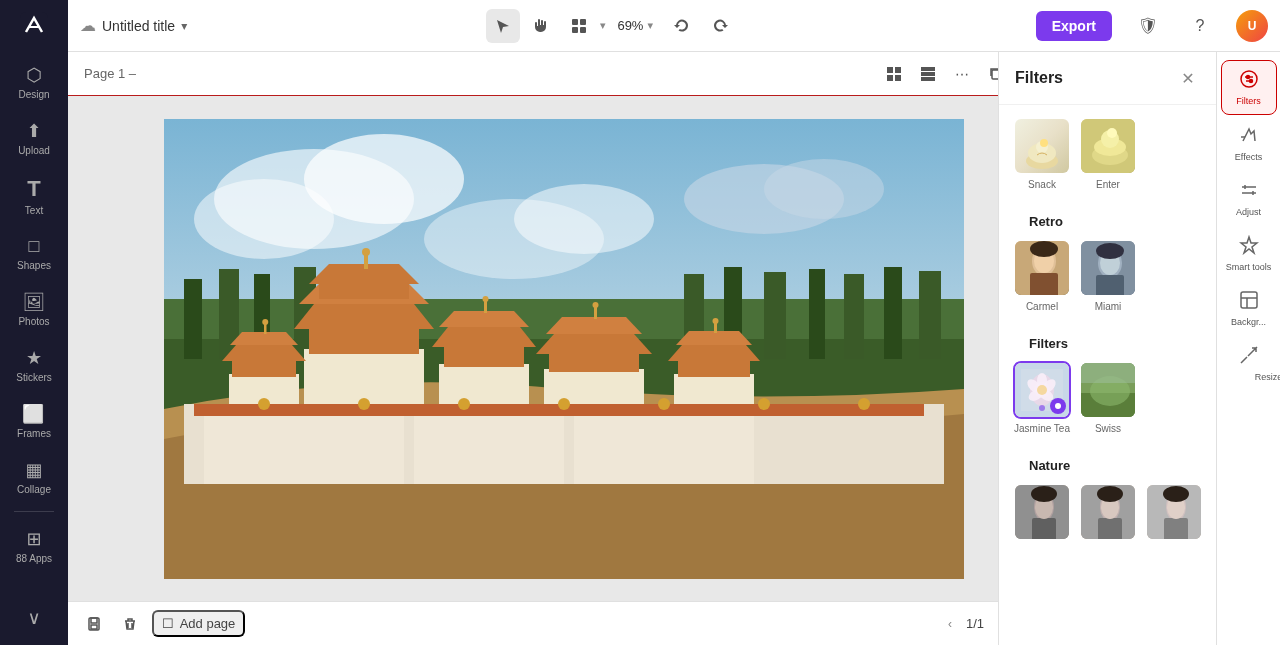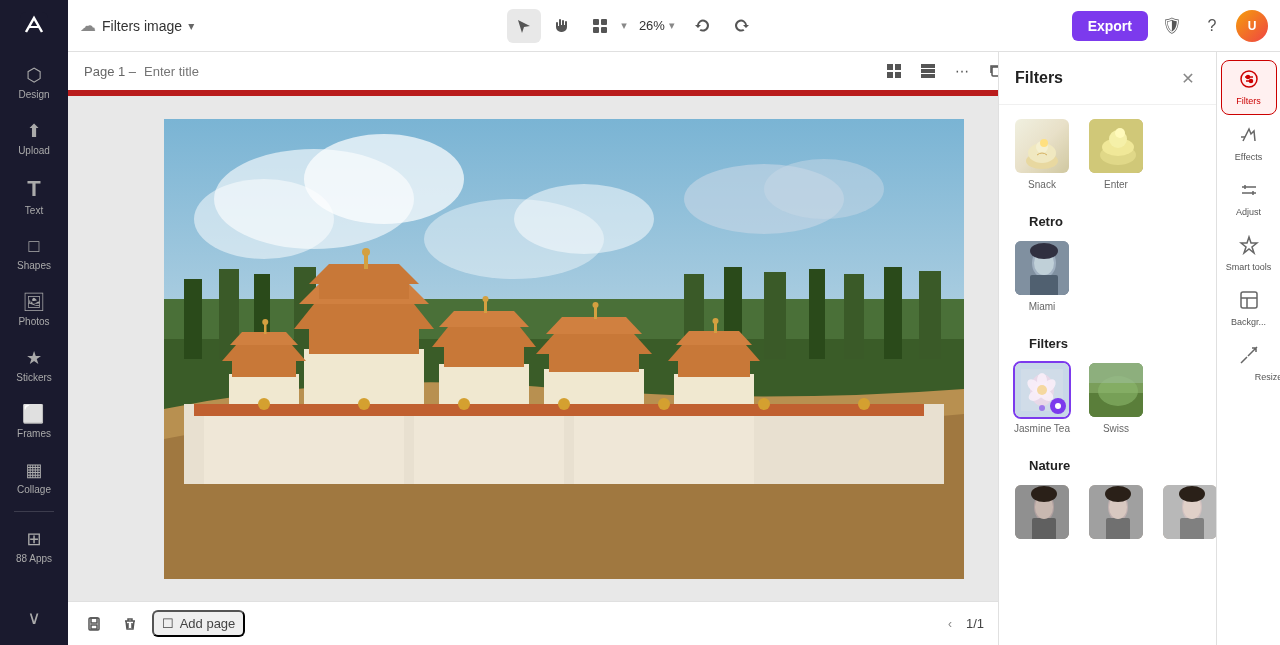--- a/index.html
+++ b/index.html
@@ -47,21 +47,21 @@
       display: flex; align-items: center; justify-content: center;
       cursor: pointer; border: none; background: transparent;
       font-size: 16px; color: #555;
     }
     .tool-btn.active { background: #e8e8e8; }
     .zoom-btn {
       display: flex; align-items: center; gap: 4px;
       padding: 4px 8px; border-radius: 6px; cursor: pointer;
       font-size: 13px; color: #333; border: none; background: transparent;
     }
-    .topbar-right { display: flex; align-items: center; gap: 8px; }
+    .topbar-right { display: flex; align-items: center; gap: 20px; }
     .export-btn {
       background: #7c3aed; color: white;
       border: none; border-radius: 6px;
       padding: 7px 16px; font-size: 14px; font-weight: 600;
       cursor: pointer;
     }
     .topbar-icon-btn {
       width: 32px; height: 32px;
       border-radius: 50%; display: flex; align-items: center; justify-content: center;
       cursor: pointer; border: none; background: transparent; font-size: 16px; color: #555;
@@ -75,21 +75,21 @@
 
     
     .main-area {
       position: absolute; top: 52px; left: 68px; right: 220px;
       bottom: 0; background: #e8e8e8;
       display: flex; flex-direction: column;
     }
     .page-header {
       height: 44px; background: white;
       display: flex; align-items: center; padding: 0 16px;
-      gap: 8px; border-bottom: 6px solid #b91c1c;
+      gap: 8px; border-bottom: 1px solid #b91c1c;
     }
     .page-label { font-size: 13px; color: #666; }
     .page-title-input {
       border: none; outline: none; font-size: 13px; color: #999;
       background: transparent; flex: 1;
     }
     .page-tools { margin-left: auto; display: flex; align-items: center; gap: 6px; }
     .page-tool-btn {
       width: 28px; height: 28px; border-radius: 4px;
       display: flex; align-items: center; justify-content: center;
@@ -157,21 +157,21 @@
     .panel-title { font-size: 16px; font-weight: 600; color: #222; }
     .panel-close {
       width: 24px; height: 24px; border-radius: 4px;
       display: flex; align-items: center; justify-content: center;
       cursor: pointer; border: none; background: transparent;
       font-size: 16px; color: #888;
     }
 
     .filter-section { padding: 12px 14px; }
     .filter-section-title { font-size: 13px; font-weight: 600; color: #222; margin-bottom: 10px; padding-left: 16px; }
-    .filter-grid { display: grid; grid-template-columns: repeat(3, 1fr); gap: 16px; }
+    .filter-grid { display: grid; grid-template-columns: repeat(3, 1fr); gap: 8px; }
     .filter-item {
       display: flex; flex-direction: column; align-items: center; gap: 4px;
       cursor: pointer;
     }
     .filter-thumb {
       width: 58px; height: 58px; border-radius: 8px;
       overflow: hidden; border: 2px solid transparent;
       flex-shrink: 0;
     }
     .filter-thumb.selected { border-color: #7c3aed; }
@@ -302,21 +302,21 @@
   <div style="margin-top:auto;">
     <div class="sidebar-item">
       <span class="icon">∨</span>
     </div>
   </div>
 </div>
 
 <div class="topbar">
   <div class="topbar-file">
     <span style="font-size:16px;color:#888;">☁</span>
-    <span class="topbar-title">Filters image</span>
+    <span class="topbar-title">Untitled title</span>
     <span class="topbar-chevron">▾</span>
   </div>
 
   <div class="topbar-tools">
     <button class="tool-btn active" title="Select">
       <svg width="16" height="16" viewBox="0 0 16 16" fill="currentColor">
           <path d="M2 2l12 6-6 1-2 6z"></path>
         </svg>
     </button>
     <button class="tool-btn" title="Hand">
@@ -327,21 +327,21 @@
     <button class="tool-btn" title="Layout">
       <svg width="16" height="16" viewBox="0 0 16 16" fill="currentColor">
           <rect x="1" y="1" width="6" height="6" rx="1"></rect>
           <rect x="9" y="1" width="6" height="6" rx="1"></rect>
           <rect x="1" y="9" width="6" height="6" rx="1"></rect>
           <rect x="9" y="9" width="6" height="6" rx="1"></rect>
         </svg>
     </button>
     <span style="font-size:11px;color:#888;cursor:pointer;">▾</span>
     <button class="zoom-btn">
-      <span>26%</span>
+      <span>69%</span>
       <span style="font-size:11px;color:#888;">▾</span>
     </button>
     <button class="tool-btn">
       <svg width="16" height="16" viewBox="0 0 16 16" fill="currentColor">
           <path d="M2 7A6 6 0 1 1 4.5 12.5L5.9 11A4 4 0 1 0 3.9 7H6l-3 3-3-3h2z"></path>
         </svg>
     </button>
     <button class="tool-btn">
       <svg width="16" height="16" viewBox="0 0 16 16" fill="currentColor">
           <path d="M14 7A6 6 0 1 0 11.5 12.5L10.1 11A4 4 0 1 1 12.1 7H10l3 3 3-3h-2z"></path>
@@ -354,21 +354,20 @@
     <button class="topbar-icon-btn">🛡</button>
     <button class="topbar-icon-btn">?</button>
     <div class="avatar">U</div>
   </div>
 </div>
 
 <div class="main-area">
 
   <div class="page-header">
     <span class="page-label">Page 1 –</span>
-    <input class="page-title-input" placeholder="Enter title" type="text" style="">
     <div class="page-tools">
       <button class="page-tool-btn">
         <svg width="14" height="14" viewBox="0 0 14 14" fill="currentColor">
             <rect x="0" y="0" width="6" height="6"></rect>
             <rect x="8" y="0" width="6" height="6"></rect>
             <rect x="0" y="8" width="6" height="6"></rect>
             <rect x="8" y="8" width="6" height="6"></rect>
           </svg>
       </button>
       <button class="page-tool-btn">
@@ -571,20 +570,34 @@
         <span class="filter-label">Enter</span>
       </div>
     </div>
   </div>
 
   <div class="filter-section">
     <div class="filter-section-title">Retro</div>
     <div class="filter-grid">
       <div class="filter-item">
         <div class="filter-thumb">
+          <div class="woman-carmel">
+            <svg width="58" height="58" viewBox="0 0 58 58">
+                <rect width="58" height="58" fill="#c8a878"></rect>
+                <ellipse cx="29" cy="20" rx="12" ry="15" fill="#e0c098"></ellipse>
+                <rect x="15" y="32" width="28" height="26" fill="#805030" rx="2"></rect>
+                <ellipse cx="29" cy="20" rx="10" ry="12" fill="#f0d0a8"></ellipse>
+                <ellipse cx="29" cy="8" rx="14" ry="8" fill="#3a2818"></ellipse>
+              </svg>
+          </div>
+        </div>
+        <span class="filter-label">Carmel</span>
+      </div>
+      <div class="filter-item">
+        <div class="filter-thumb">
           <div class="woman-miami">
             <svg width="58" height="58" viewBox="0 0 58 58">
                 <rect width="58" height="58" fill="#8090a0"></rect>
                 <ellipse cx="29" cy="22" rx="12" ry="15" fill="#a0b0c0"></ellipse>
                 <rect x="15" y="34" width="28" height="24" fill="#506070" rx="2"></rect>
                 <ellipse cx="29" cy="22" rx="10" ry="12" fill="#c0d0d8"></ellipse>
                 <ellipse cx="29" cy="10" rx="14" ry="8" fill="#303040"></ellipse>
               </svg>
           </div>
         </div>

